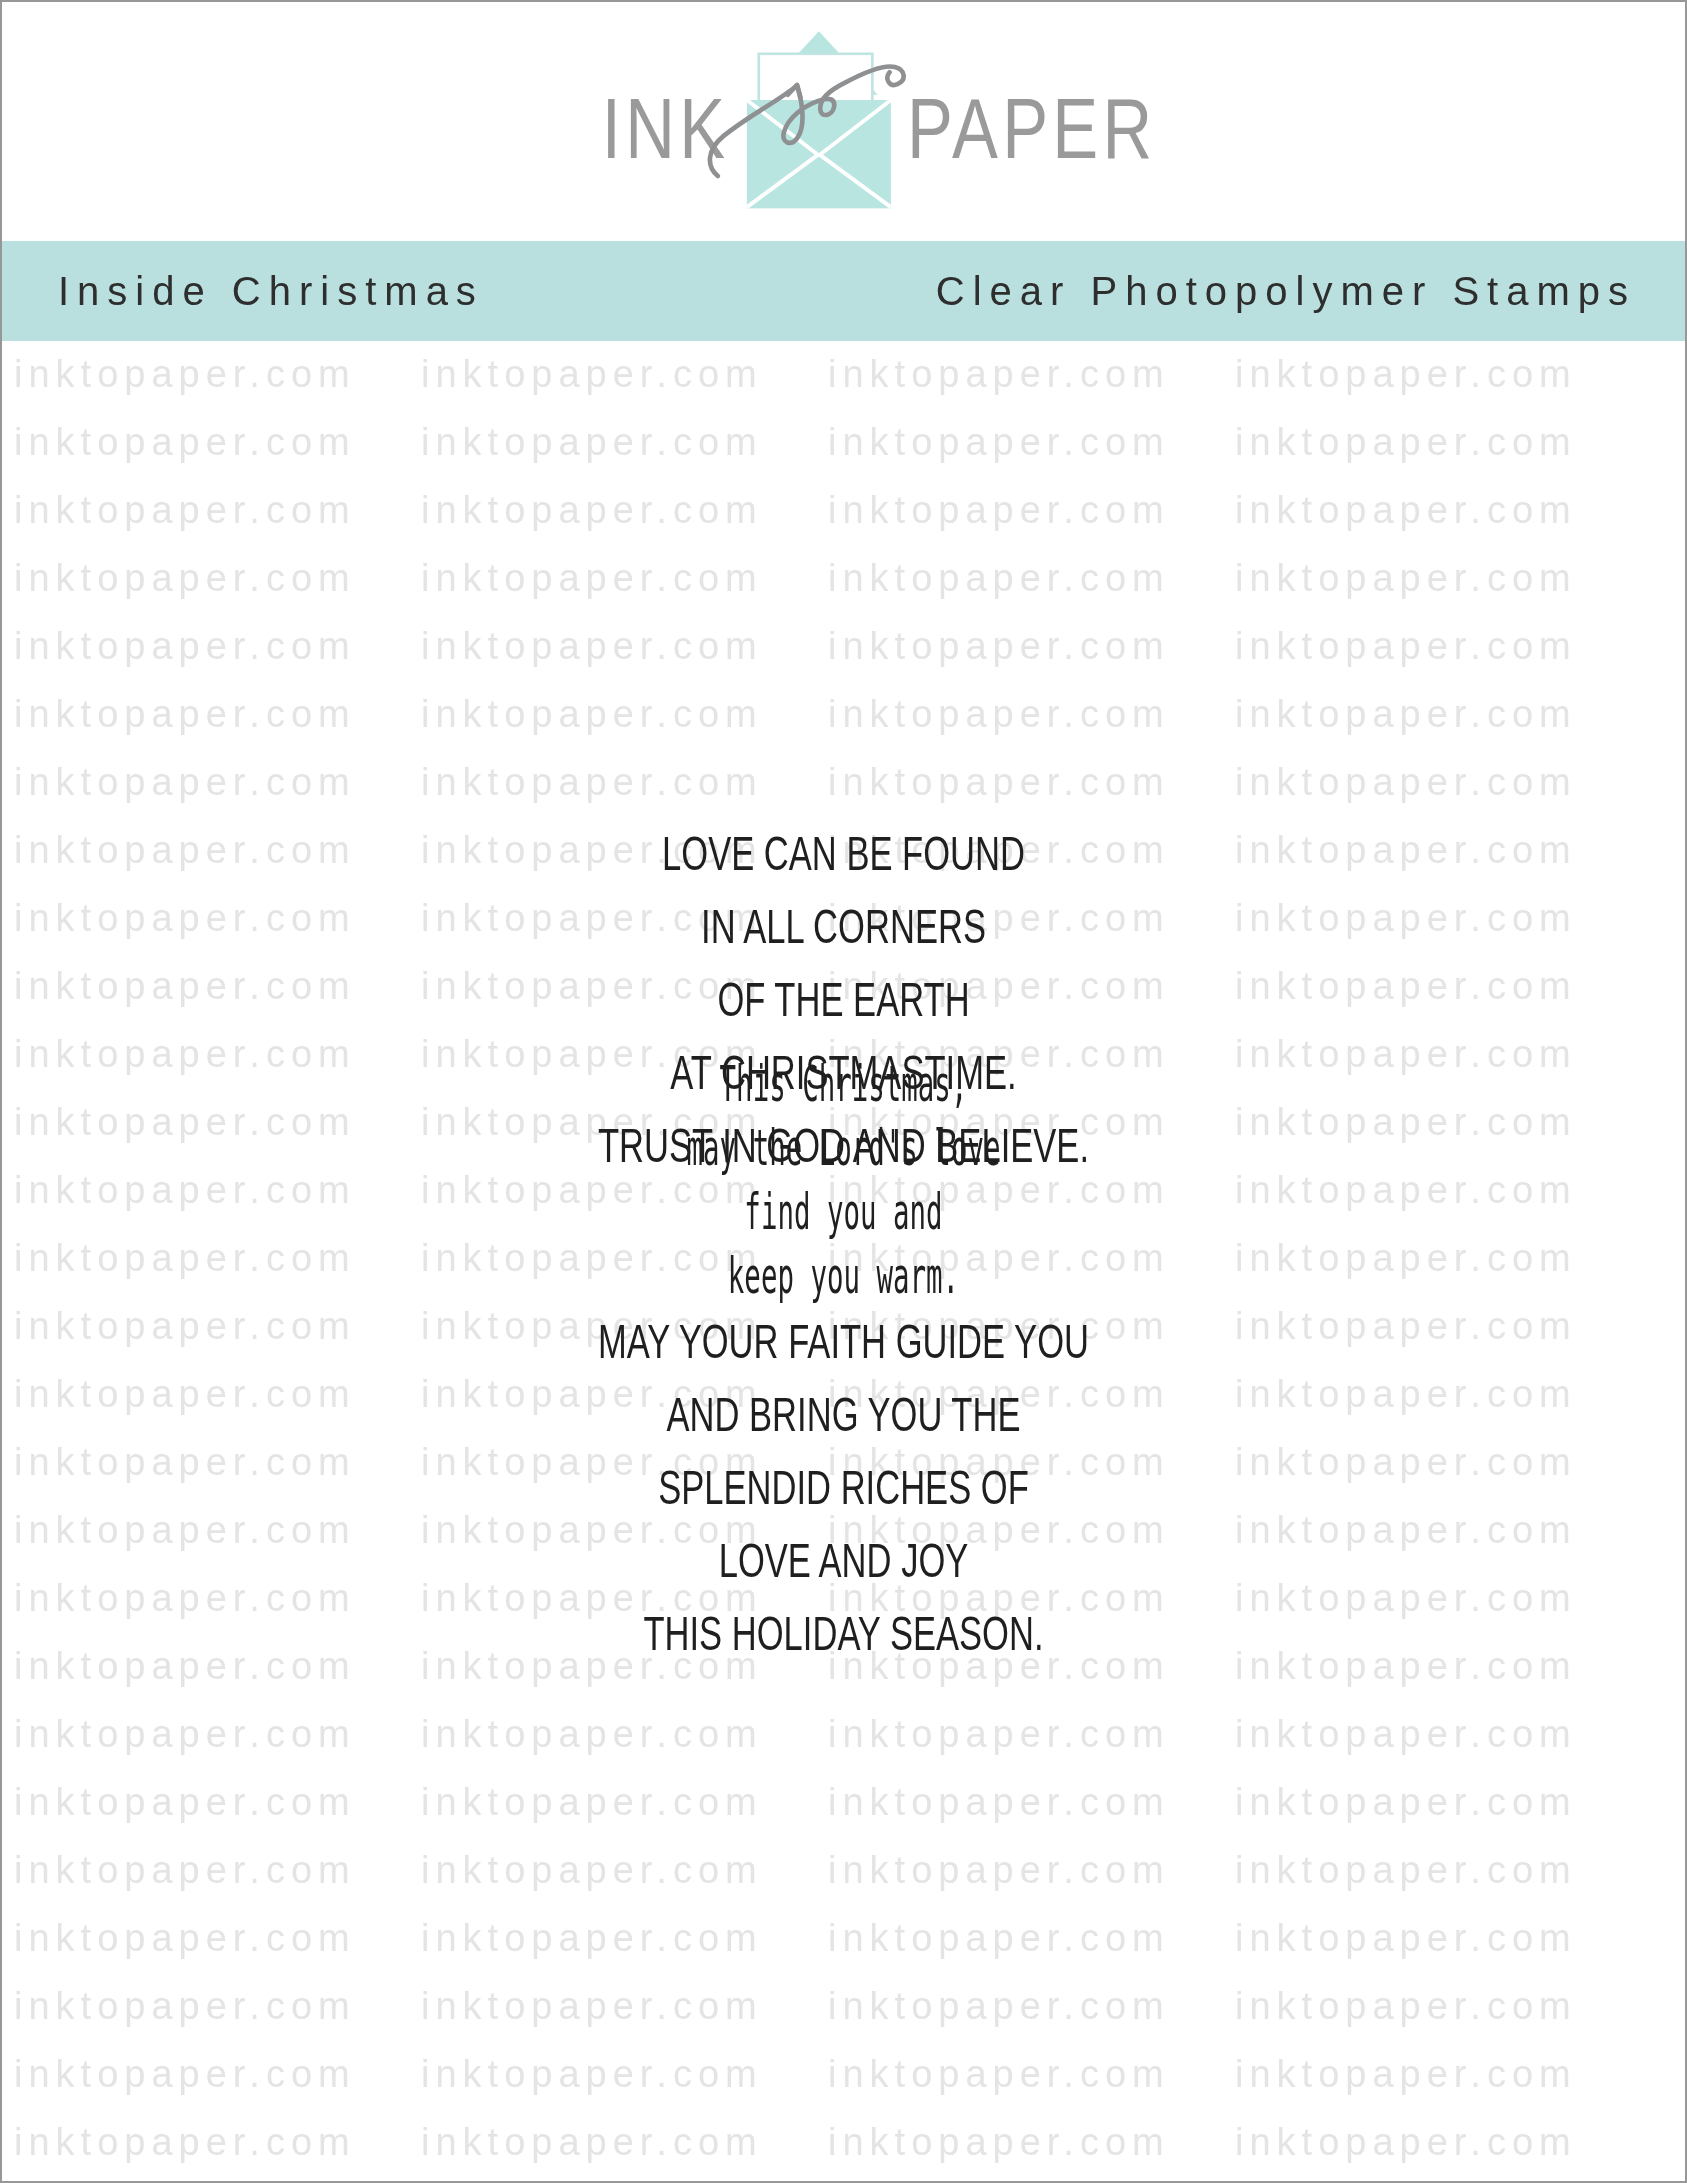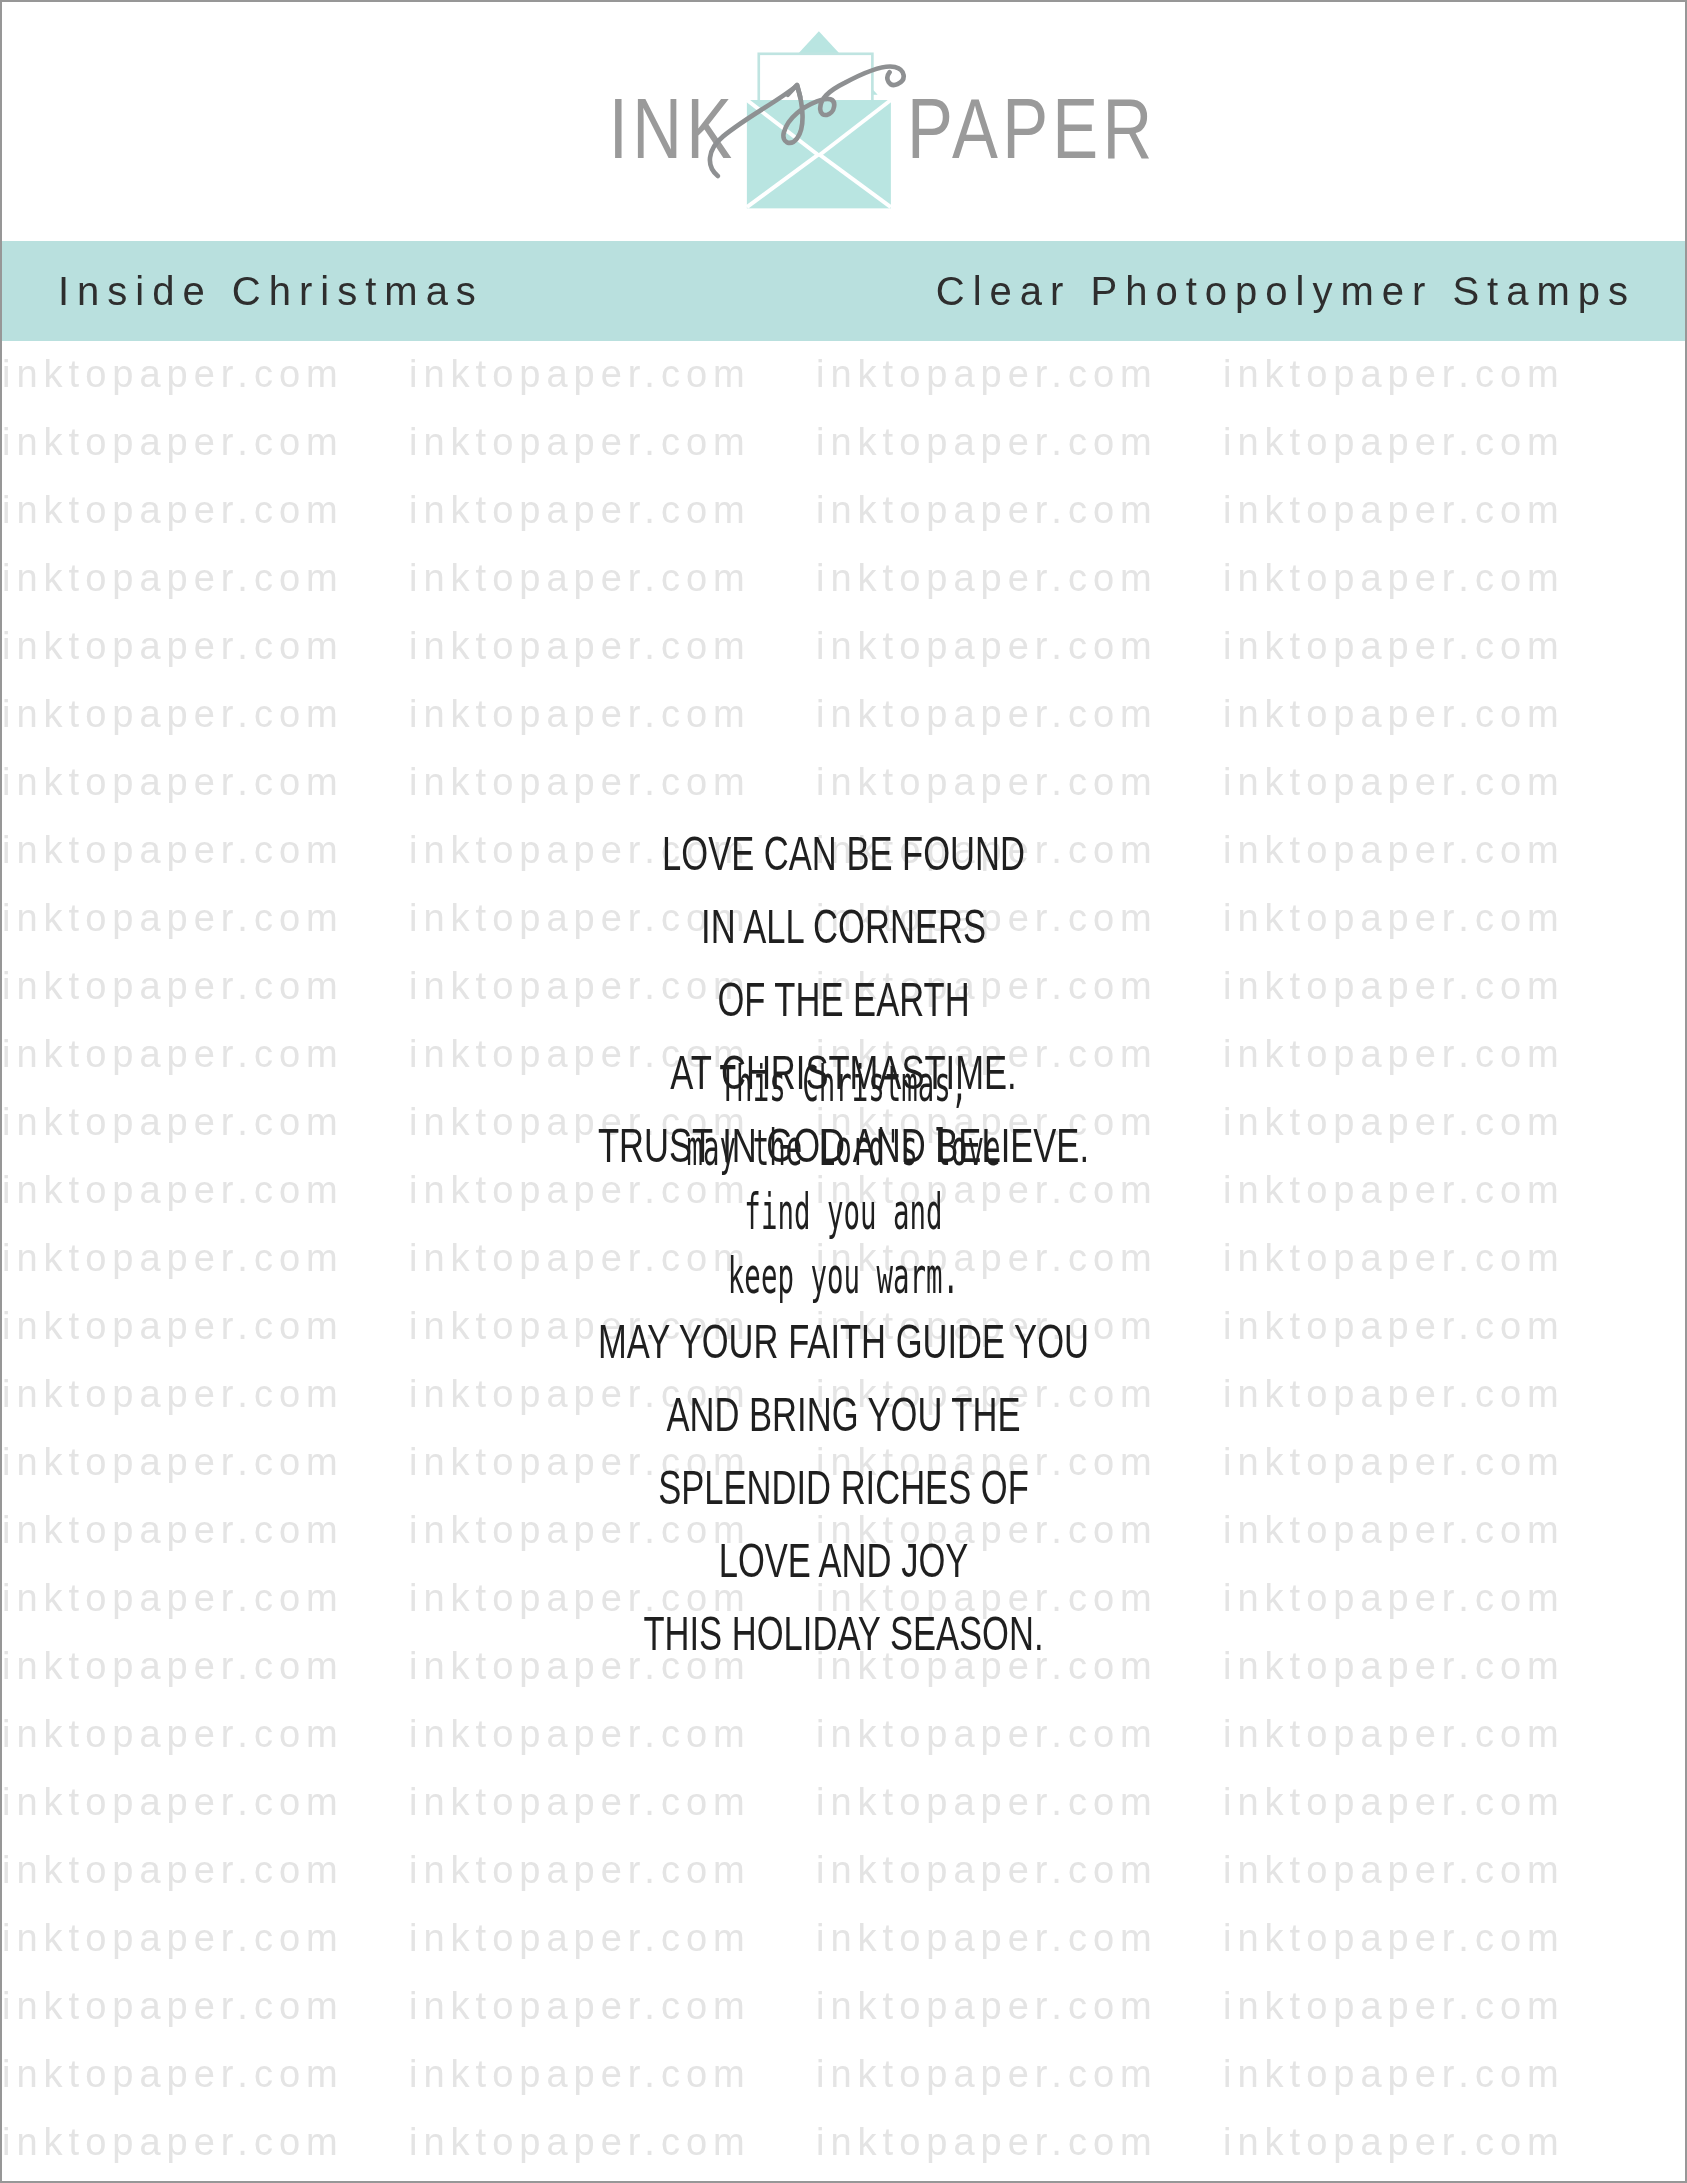--- a/index.html
+++ b/index.html
@@ -8,21 +8,21 @@
     box-sizing:border-box;
     position:relative;
     background:#ffffff;
     border:2.6px solid #979797;
     overflow:hidden;
     font-family:"Liberation Sans", sans-serif;
   }
   .page { position:absolute; inset:0; }
 
   
-  .header { position:absolute; top:0; left:0; right:6px; height:236px; background:#ffffff; }
+  .header { position:absolute; top:0; left:0; right:13px; height:236px; background:#ffffff; }
   .logo-word {
     position:absolute; top:83px;
     font-size:86px; line-height:86px;
     letter-spacing:5.3px; color:#9a9a9a;
     white-space:nowrap;
   }
   .logo-ink   { right:943px; transform:scaleX(0.80); transform-origin:100% 0; }
   .logo-paper { left:905px;  transform:scaleX(0.80); transform-origin:0 0; }
   .logo-envelope { position:absolute; left:696px; top:25px; }
 
@@ -37,21 +37,21 @@
   }
 
   
   .watermark {
     position:absolute; top:338px; left:0; right:0; bottom:0;
     overflow:hidden;
   }
   .wm-row {
     height:68px; line-height:68px;
     white-space:nowrap;
-    font-size:38px; letter-spacing:6px;
+    font-size:38px; letter-spacing:6px;margin-left:12px;
   }
   .wm-cell { display:inline-block; width:407px; }
 
   
   .stamp {
     position:absolute; left:0; right:0;
     text-align:center; color:#1f1f1f;
   }
   .stamp-caps {
     font-size:48px; line-height:73px;

